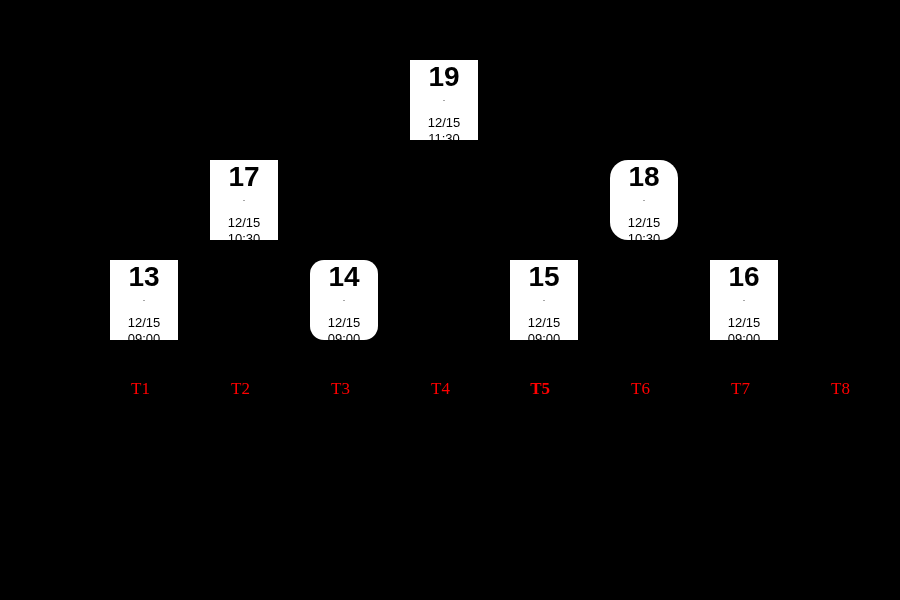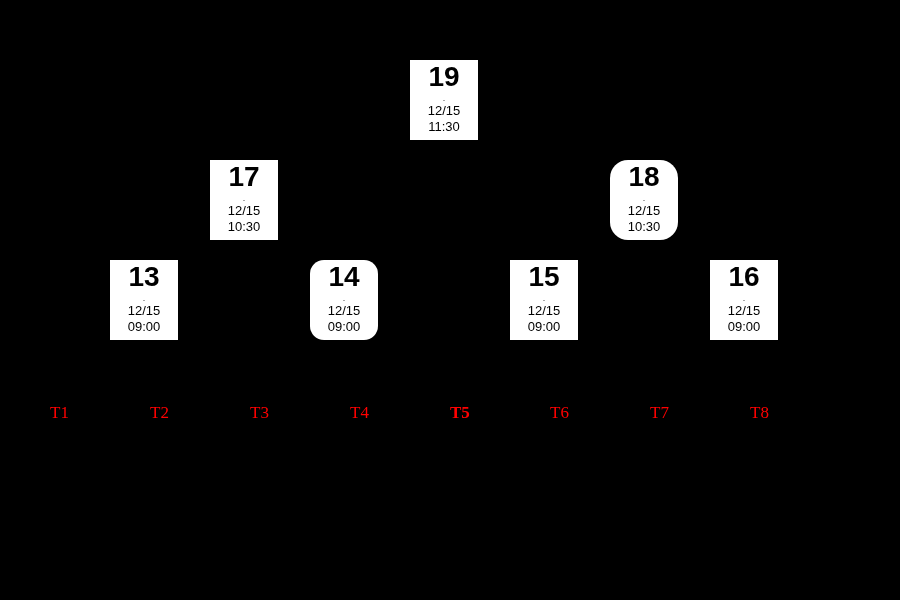--- a/index.html
+++ b/index.html
@@ -36,21 +36,21 @@
   }
   .match-dot {
     font-size: 9px;
     line-height: 10px;
     margin-top: 3px;
     color: var(--muted_text, #333333);
   }
   .match-date {
     font-size: 13px;
     line-height: 15px;
-    margin-top: 0;
+    margin-top: 12px;
     color: var(--box_text, #000000);
   }
   .match-time {
     font-size: 13px;
     line-height: 15px;
     margin-top: 1px;
     color: var(--box_text, #000000);
   }
   
   .m13 { left: 110px; top: 260px; }
@@ -58,23 +58,23 @@
   .m15 { left: 510px; top: 260px; }
   .m16 { left: 710px; top: 260px; }
   
   .m17 { left: 210px; top: 160px; }
   .m18 { left: 610px; top: 160px; border-radius: 18px; }
   
   .m19 { left: 410px; top: 60px; }
 
   .team-label {
     position: absolute;
-    top: 404px;
+    top: 380px;
     width: 100px;
-    text-align: left;
+    text-align: right;
     font-family: "Liberation Serif", serif;
     font-size: 17px;
     line-height: 17px;
     color: var(--team_label, #ff0000);
     cursor: pointer;
   }
   .t1 { left:  50px; }
   .t2 { left: 150px; }
   .t3 { left: 250px; }
   .t4 { left: 350px; }

